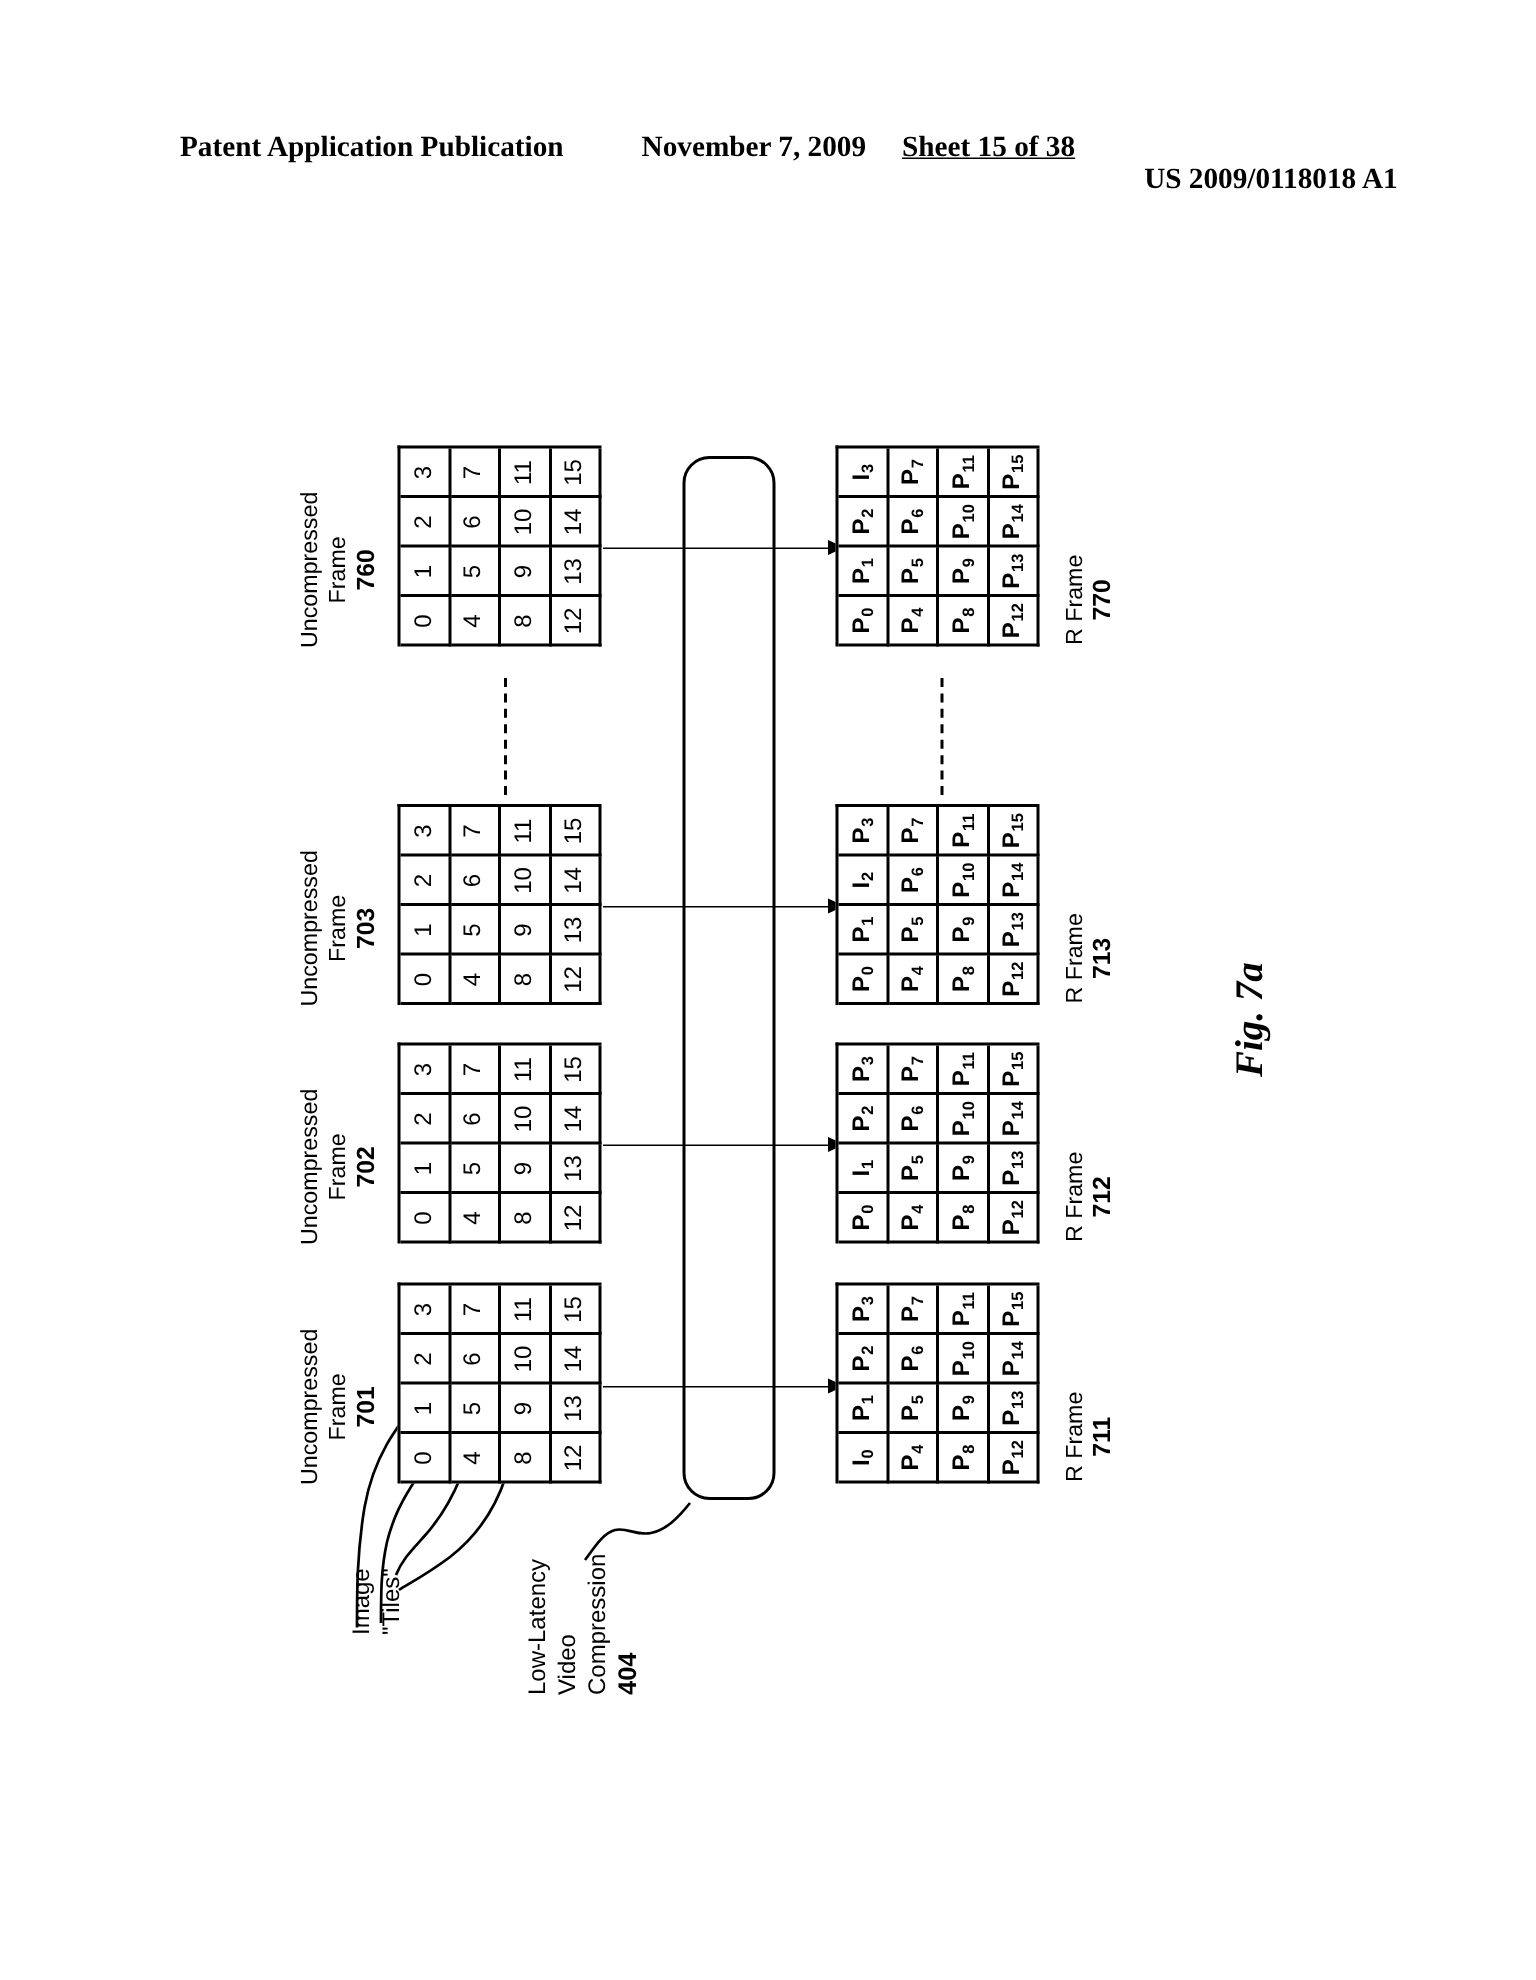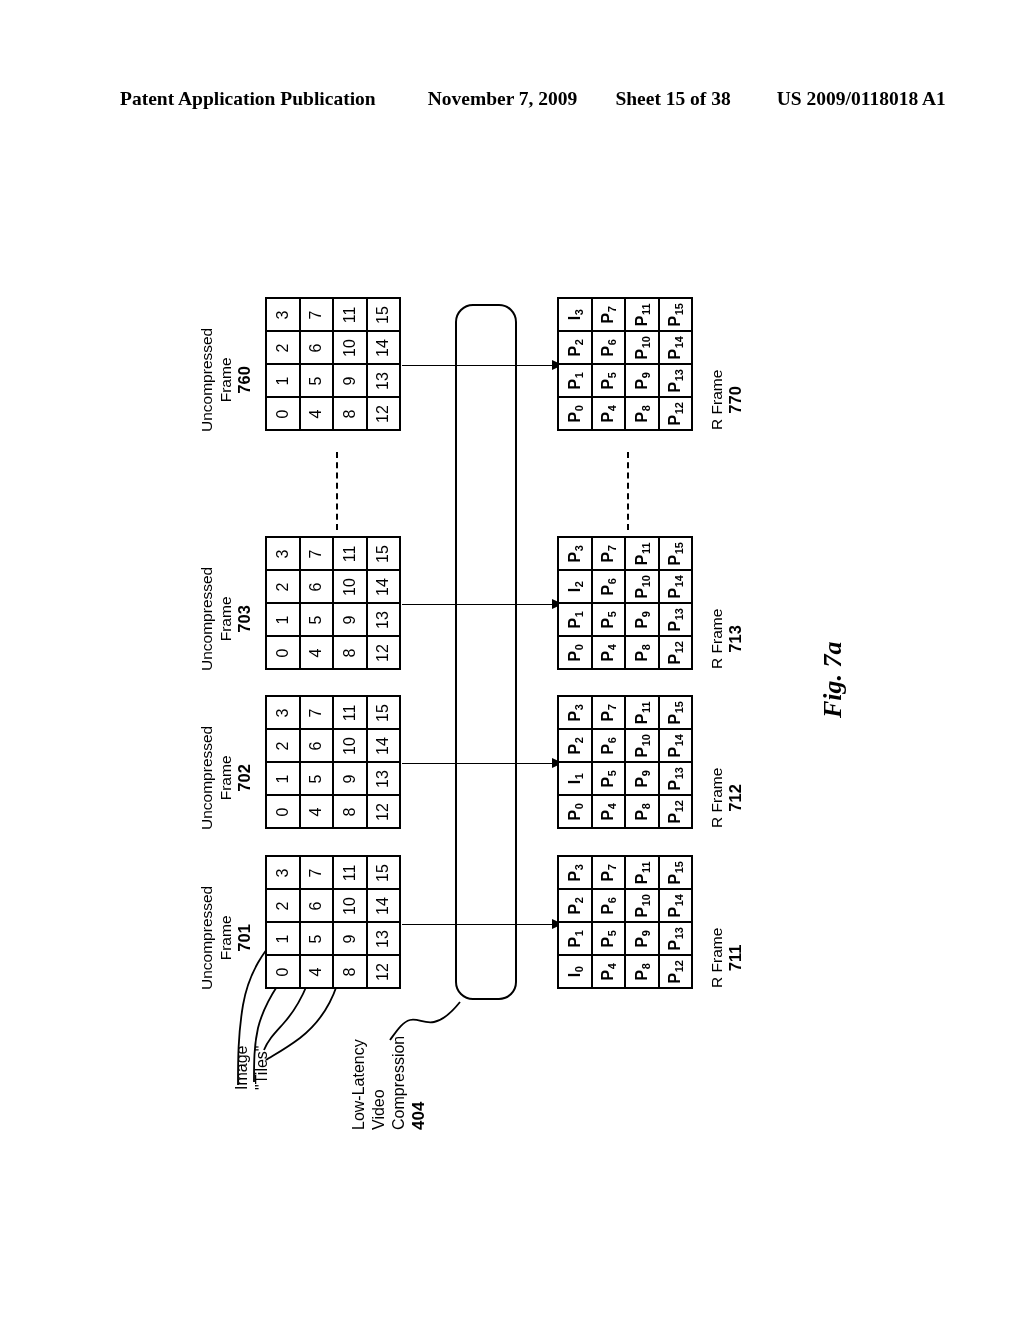--- a/index.html
+++ b/index.html
@@ -25,22 +25,22 @@
     display: flex;
     align-items: flex-start;
     font-family: "Liberation Serif", serif;
     font-weight: bold;
     font-size: 19.5px;
     letter-spacing: 0px;
     white-space: nowrap;
   }
   #page-header .hdr-pub { }
   #page-header .hdr-date { margin-left: 52px; }
-  #page-header .hdr-sheet { margin-left: 38px; }
-  #page-header .hdr-num { margin-left: 46px; }
+  #page-header .hdr-sheet { margin-left: 24px; text-decoration: underline; }
+  #page-header .hdr-num { margin-left: 46px; margin-top: 21px; }
 
   
   #figure {
     position: absolute;
     left: 0;
     top: 0;
     width: 1024px;
     height: 1320px;
   }
 

